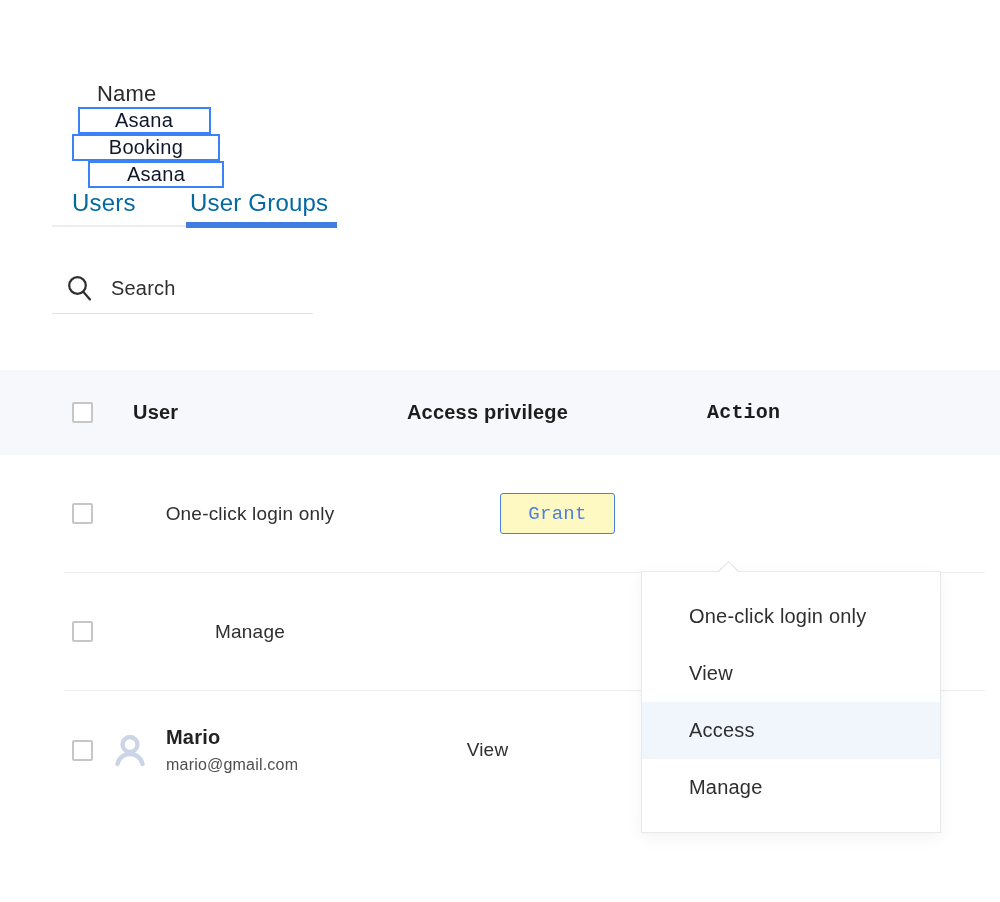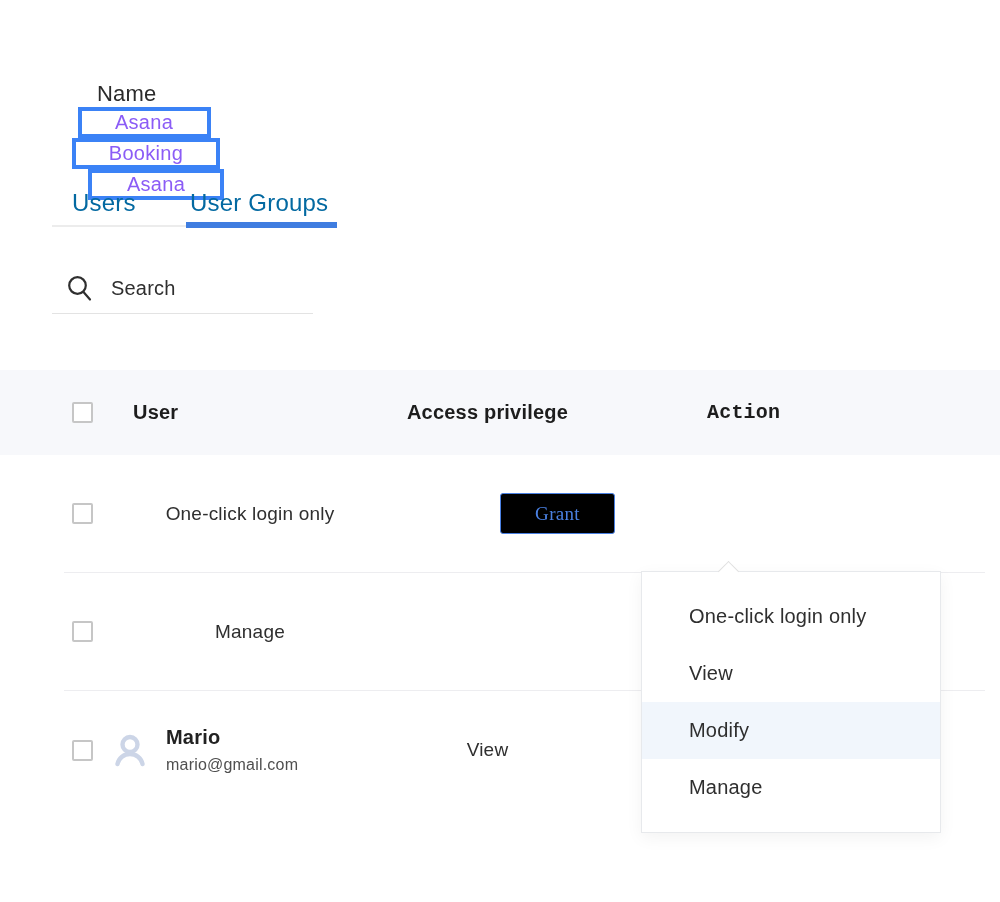--- a/index.html
+++ b/index.html
@@ -7,21 +7,21 @@
   body {
     width:1000px; height:902px; position:relative; overflow:hidden;
     font-family:"Liberation Sans", sans-serif; color:#2b2b2b;
   }
   .page { position:absolute; inset:0; }
 
   
   .filter-row { position:absolute; top:81px; left:72px; height:48px; display:flex; align-items:center;flex-direction:column; }
   .filter-label { font-size:22px; font-weight:500; color:#2b2b2b; width:118px; letter-spacing:.2px; }
   .chip {
-    height:48px; background:#fff; border:4px solid #3b82f6; color:#8b5cf6;
+    height:48px; background:#fff; border:2px solid #3b82f6; color:#0f172a;
     font-size:20px; font-family:inherit; letter-spacing:.3px;
     display:flex; align-items:center; justify-content:center; cursor:pointer;
   }
   .chip1 { width:133px; margin-right:24px; }
   .chip2 { width:148px; margin-right:20px; }
   .chip3 { width:136px; }
 
   
   .tab { position:absolute; top:189px; font-size:24px; color:#0369a1; letter-spacing:.2px; cursor:pointer; }
   .tab-users { left:72px; }
@@ -69,22 +69,22 @@
   .user-cell { display:flex; align-items:center; }
   .avatar { width:40px; height:40px; flex:0 0 auto; }
   .user-text { margin-left:16px; }
   .user-name { font-size:20px; font-weight:700; color:#222; letter-spacing:.2px; }
   .user-email { font-size:16px; color:#4f4f4f; margin-top:7px; letter-spacing:.2px; }
 
   .access-cell { text-align:center; font-size:19px; color:#2f2f2f; letter-spacing:.2px; }
 
   .action-cell { padding-left:110px; }
   .grant-btn {
-    width:115px; height:41px; background:#000000; border:1.5px solid #4a80e2; border-radius:3px;
-    color:#4a80e2; font-size:19px; font-family:Liberation Serif, serif; letter-spacing:.3px; cursor:pointer;
+    width:115px; height:41px; background:#fef9c3; border:1.5px solid #4a80e2; border-radius:3px;
+    color:#4a80e2; font-size:19px; font-family:Liberation Mono, monospace; letter-spacing:.3px; cursor:pointer;
     display:flex; align-items:center; justify-content:center;
   }
 
   
   .dropdown {
     position:absolute; left:641px; top:571px; width:300px; z-index:10;
     background:#fff; border:1px solid #e7e9ec; box-shadow:0 5px 16px rgba(0,0,0,.05);
     padding:16px 0;
   }
   .caret {
@@ -168,17 +168,17 @@
       <div class="access-cell">View</div>
       <div class="action-cell"></div>
     </div>
 
   </div>
 
   <div class="dropdown">
     <div class="caret"></div>
     <div class="dd-item">One-click login only</div>
     <div class="dd-item">View</div>
-    <div class="dd-item highlighted">Modify</div>
+    <div class="dd-item highlighted">Access</div>
     <div class="dd-item">Manage</div>
   </div>
 
 </div>
 
 </body></html>

